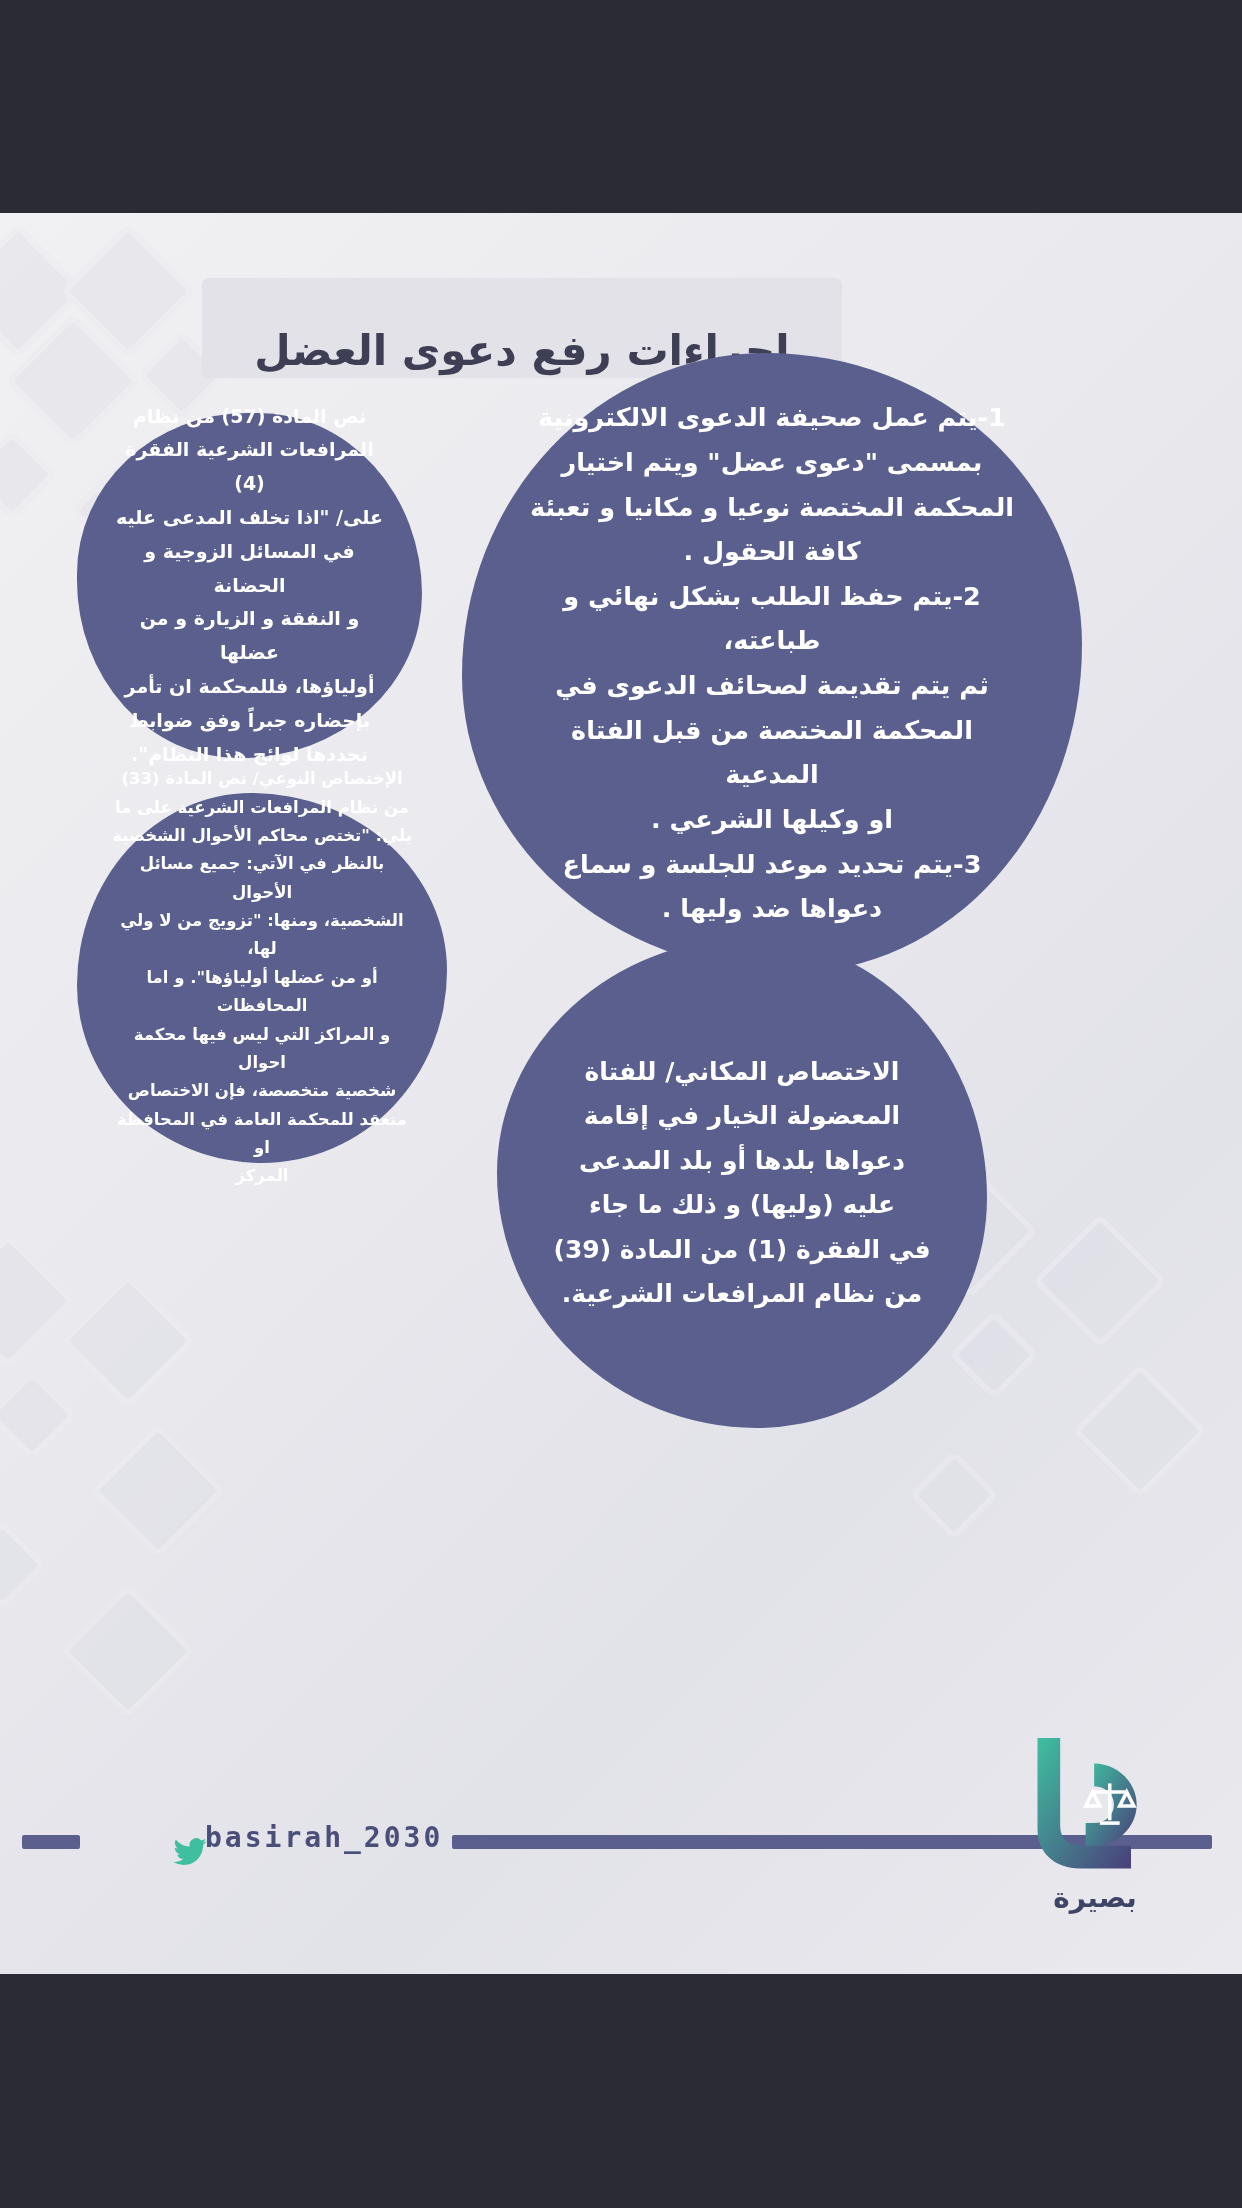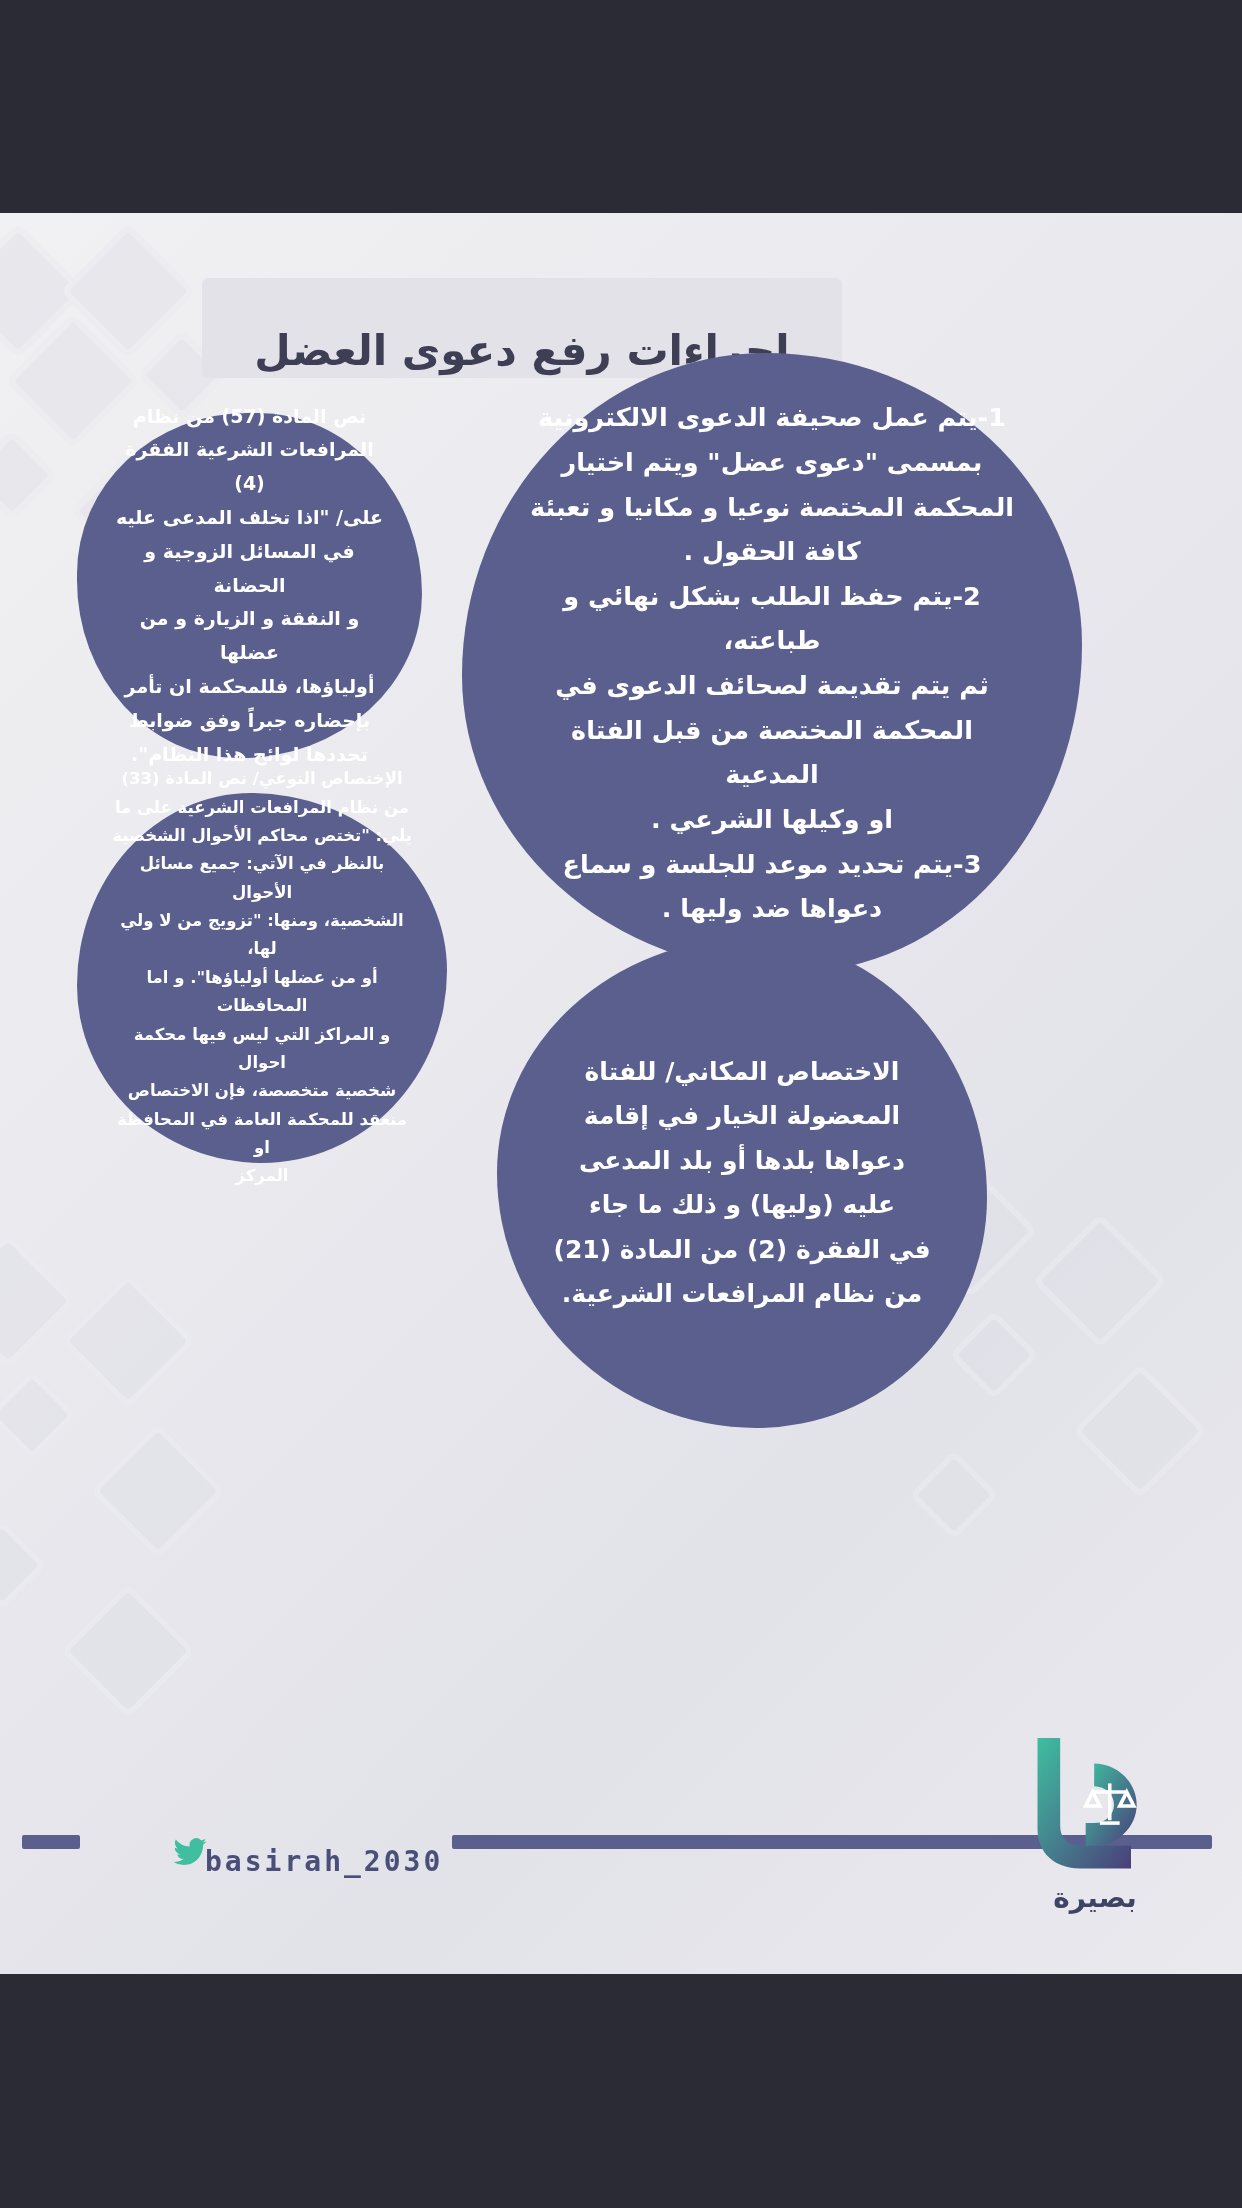--- a/index.html
+++ b/index.html
@@ -82,21 +82,21 @@
   .blob-place .txt{font-size:25px;font-weight:bold;line-height:1.78;}
 
   
   .footer{position:absolute;left:0;bottom:0;width:1242px;height:230px;}
   .foot-line{
     position:absolute;right:30px;bottom:125px;width:760px;height:14px;
     background:#5a5f8e;border-radius:2px;
   }
   .foot-line.left{right:1162px;width:58px;}
   .handle{
-    position:absolute;left:205px;bottom:96px;
+    position:absolute;left:205px;bottom:120px;
     font-family:"DejaVu Sans Mono","Liberation Mono",monospace;
     font-size:28px;letter-spacing:3px;color:#4a4f7a;font-weight:bold;
     direction:ltr;
     margin-top:24px;
   }
   .tw-icon{position:absolute;left:170px;bottom:104px;width:40px;height:36px;}
 
   
   .logo{position:absolute;right:60px;bottom:95px;width:170px;height:160px;}
   .logo-name{
@@ -176,21 +176,21 @@
 شخصية متخصصة، فإن الاختصاص
 منعقد للمحكمة العامة في المحافظة او
 المركز</div>
     </div>
 
     <div class="blob blob-place">
       <div class="txt">الاختصاص المكاني/ للفتاة
 المعضولة الخيار في إقامة
 دعواها بلدها أو بلد المدعى
 عليه (وليها) و ذلك ما جاء
-في الفقرة (2) من المادة (21)
+في الفقرة (1) من المادة (39)
 من نظام المرافعات الشرعية.</div>
     </div>
 
     <div class="footer">
       <div class="foot-line"></div>
       <div class="foot-line left"></div>
 
       <svg class="tw-icon" viewBox="0 0 24 24">
         <path fill="#3fbfa0" d="M23 4.9c-.8.4-1.7.6-2.6.8a4.5 4.5 0 0 0 2-2.5c-.9.5-1.9.9-2.9 1.1a4.5 4.5 0 0 0-7.7 4.1A12.8 12.8 0 0 1 2.5 3.6a4.5 4.5 0 0 0 1.4 6c-.7 0-1.4-.2-2-.5 0 2.2 1.5 4 3.6 4.4-.6.2-1.3.2-2 .1a4.5 4.5 0 0 0 4.2 3.1A9 9 0 0 1 1 18.6a12.7 12.7 0 0 0 6.9 2c8.3 0 12.8-6.9 12.8-12.8v-.6c.9-.6 1.7-1.4 2.3-2.3z"></path>
       </svg>

